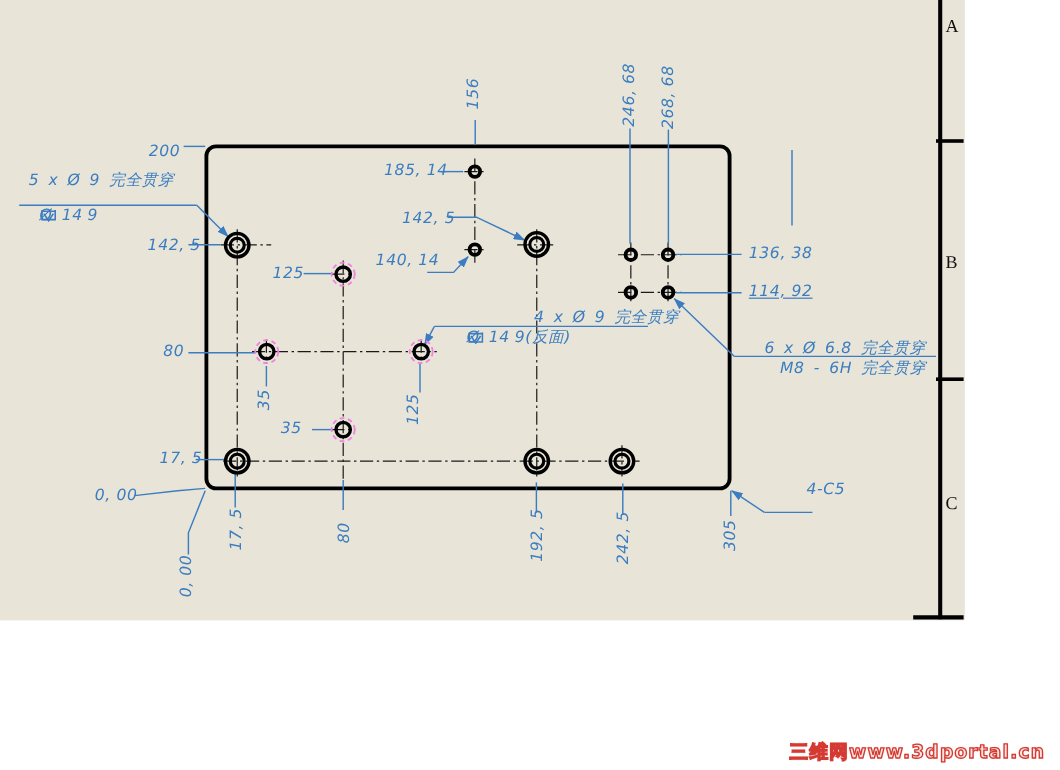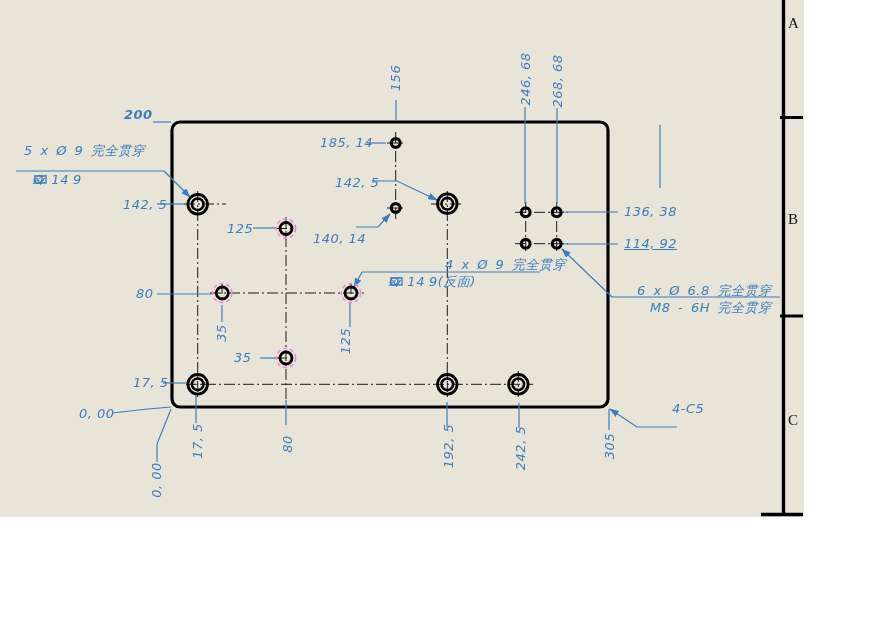--- a/index.html
+++ b/index.html
@@ -122,26 +122,27 @@
         <circle cx="286" cy="358" r="6" fill="none" stroke="#000" stroke-width="2.8"></circle>
       </g>
       <circle cx="395.7" cy="143" r="4.4" fill="none" stroke="#000" stroke-width="3.2"></circle>
       <circle cx="395.7" cy="208" r="4.4" fill="none" stroke="#000" stroke-width="3.2"></circle>
       <circle cx="525.7" cy="212.3" r="4.4" fill="none" stroke="#000" stroke-width="3.2"></circle>
       <circle cx="556.7" cy="212.3" r="4.4" fill="none" stroke="#000" stroke-width="3.2"></circle>
       <circle cx="525.7" cy="243.7" r="4.4" fill="none" stroke="#000" stroke-width="3.2"></circle>
       <circle cx="556.7" cy="243.7" r="4.4" fill="none" stroke="#000" stroke-width="3.2"></circle>
     </svg>
   <div class="labels" id="labels">
-  <div class="dim" style="left: 124px; top: 108px; font-weight: bold;">200</div>
+    <div class="wm">三维网www.3dportal.cn</div>
+  <div class="dim" style="left: 124px; top: 120px;">200</div>
       <div class="dim" style="left: 123px; top: 198px;">142, 5</div>
       <div class="dim" style="left: 227px; top: 222px;">125</div>
       <div class="dim" style="left: 320px; top: 136px;">185, 14</div>
       <div class="dim" style="left: 335px; top: 176px;">142, 5</div>
-      <div class="dim" style="left: 313px; top: 232px;">140, 14</div>
+      <div class="dim" style="left: 313px; top: 211px;">140, 14</div>
       <div class="dim" style="left: 136px; top: 287px;">80</div>
       <div class="dim" style="left: 234px; top: 351px;">35</div>
       <div class="dim" style="left: 133px; top: 376px;">17, 5</div>
       <div class="dim" style="left: 79px; top: 407px;">0, 00</div>
       <div class="dim" style="left: 624px; top: 205px;">136, 38</div>
       <div class="dim" style="left: 624px; top: 237px; text-decoration: underline;">114, 92</div>
       <div class="dim" style="left: 640px; top: 402px; margin-left: 32px;">4-C5</div>
       <div class="dim vert" style="left: 395px; top: 78px;">156</div>
       <div class="dim vert" style="left: 525px; top: 79px;">246, 68</div>
       <div class="dim vert" style="left: 557px; top: 81px;">268, 68</div>

